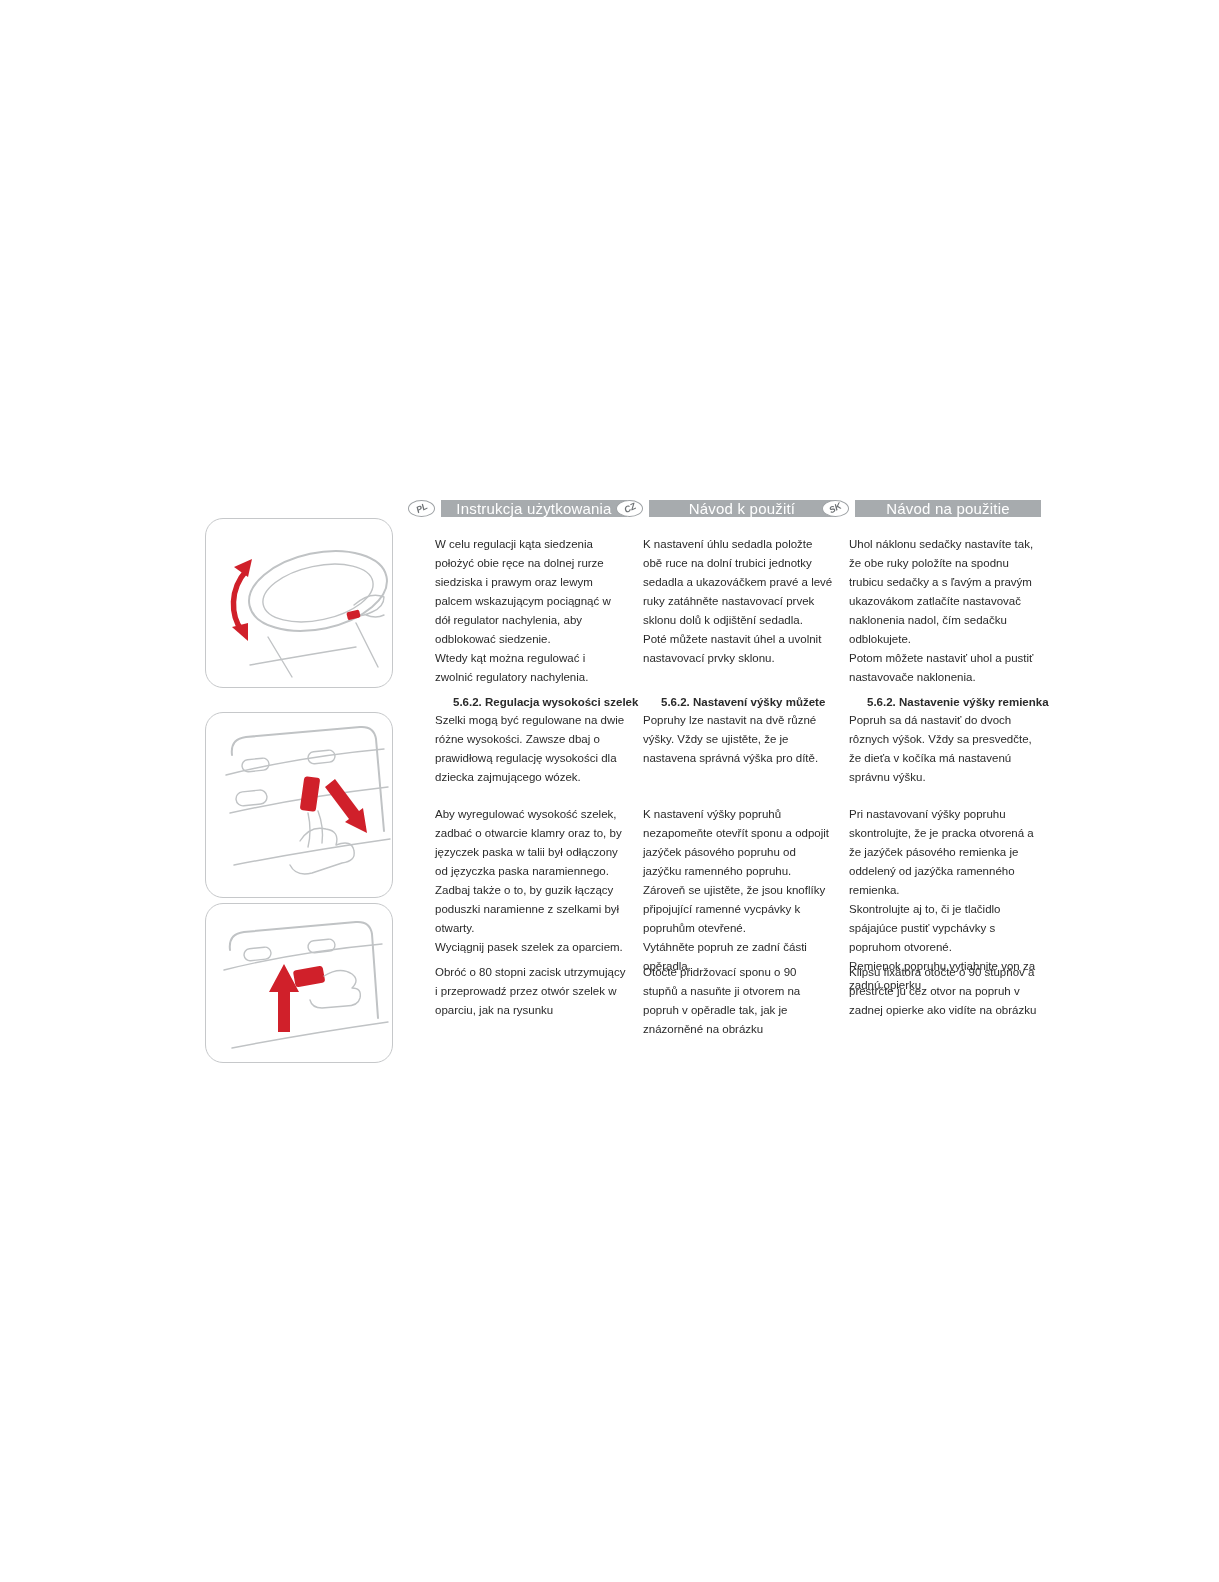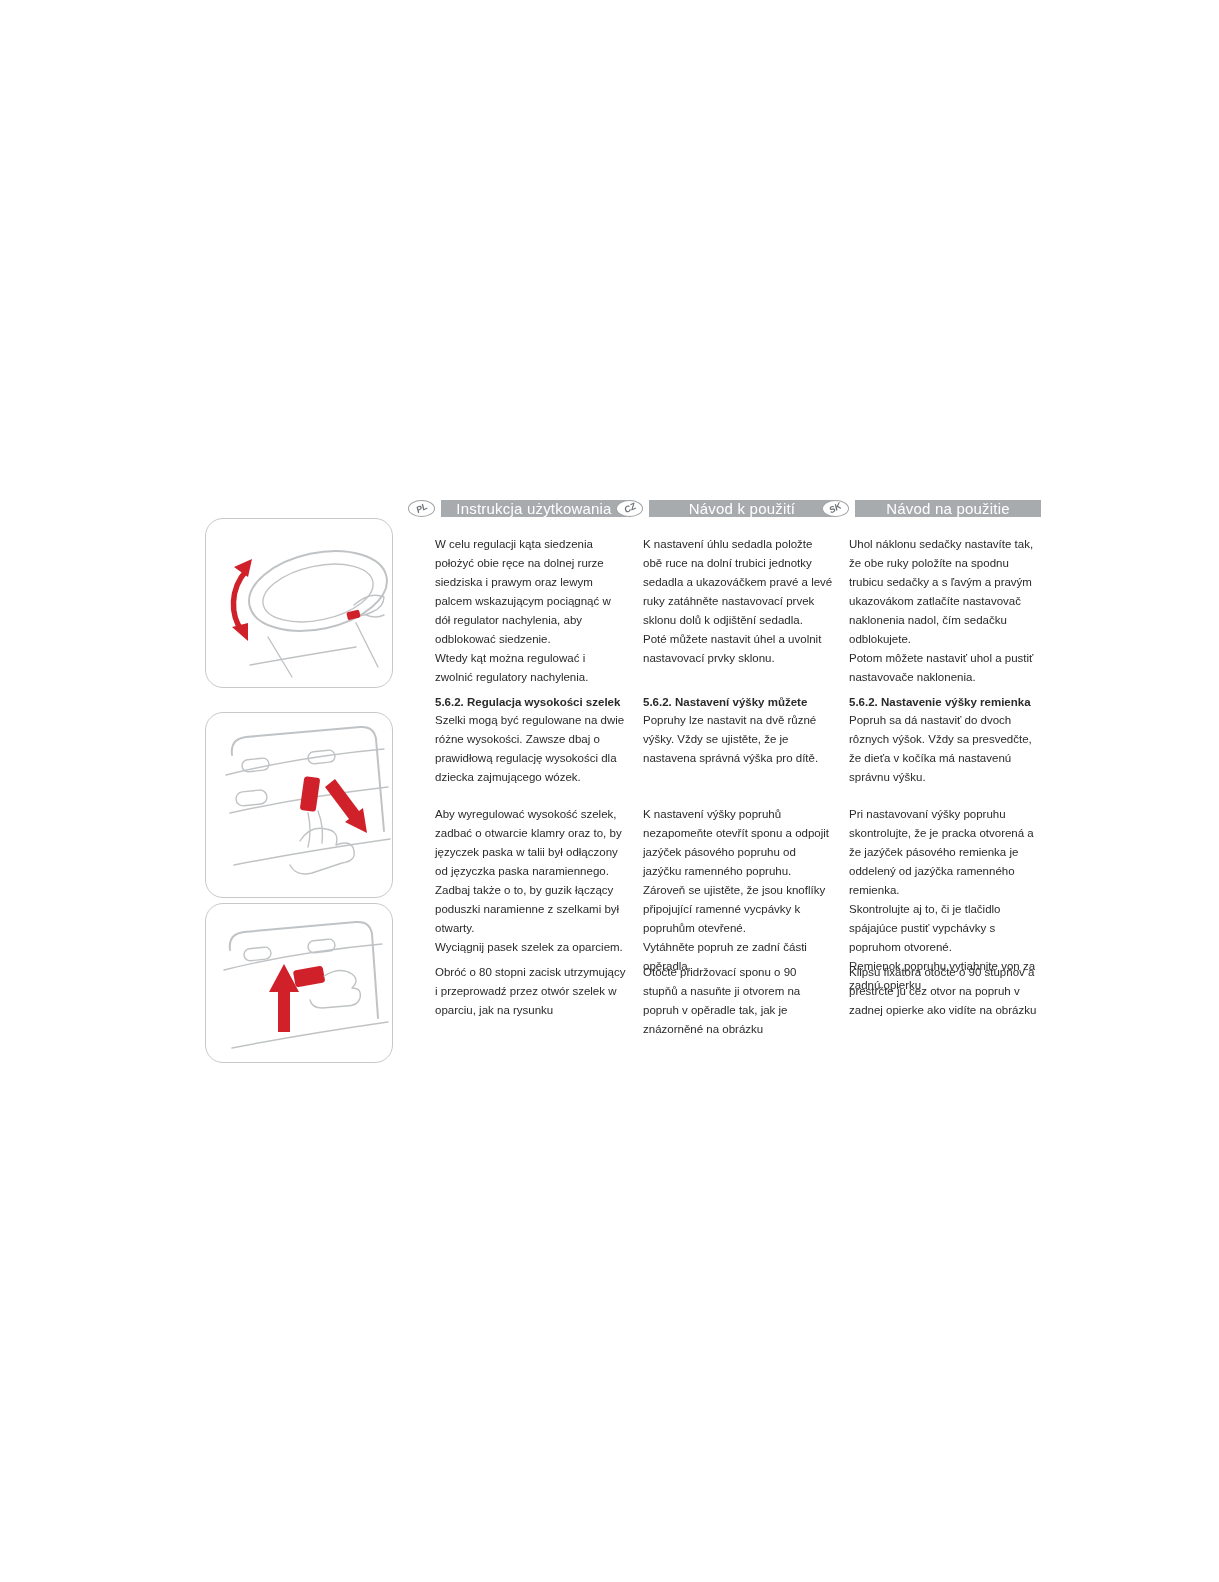--- a/index.html
+++ b/index.html
@@ -35,21 +35,21 @@
   .bar {
     flex:1; height:17px; background:var(--header-bar,#a7abae); color:#fff;
     font-size:15px; display:flex; align-items:center; justify-content:center;
     letter-spacing:.2px;
   }
   .para {
     position:absolute; left:0; width:191px; font-size:11.5px;
     line-height:19px; white-space:pre-line;
   }
   .heading {
-    position:absolute; left:0; width:194px; font-size:11.5px;
+    position:absolute; left:18px; width:194px; font-size:11.5px;
     font-weight:bold; line-height:14px;
   }
   .t-para1   { top:36px; }
   .t-heading { top:196px; }
   .t-para2   { top:212px; }
   .t-para3   { top:306px; }
   .t-para4   { top:464px; }
 </style>
 </head>
 <body>

